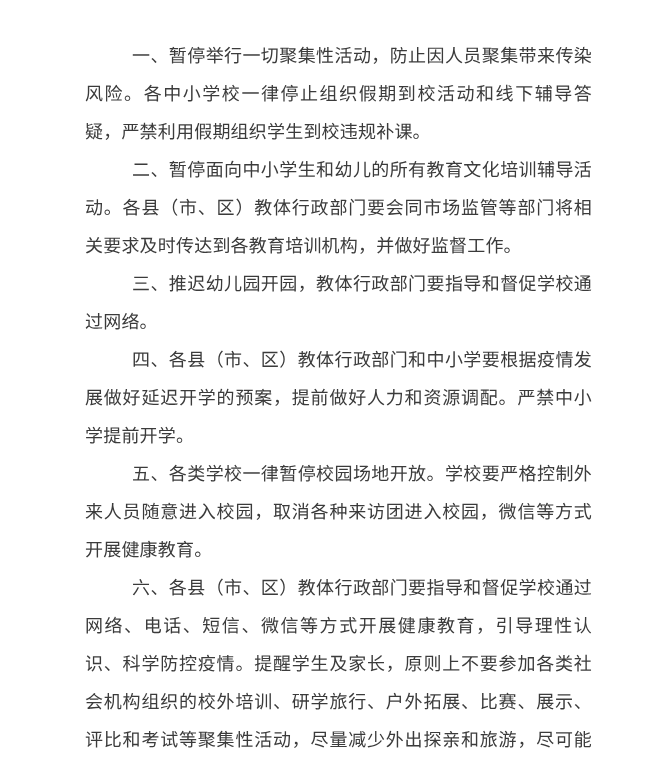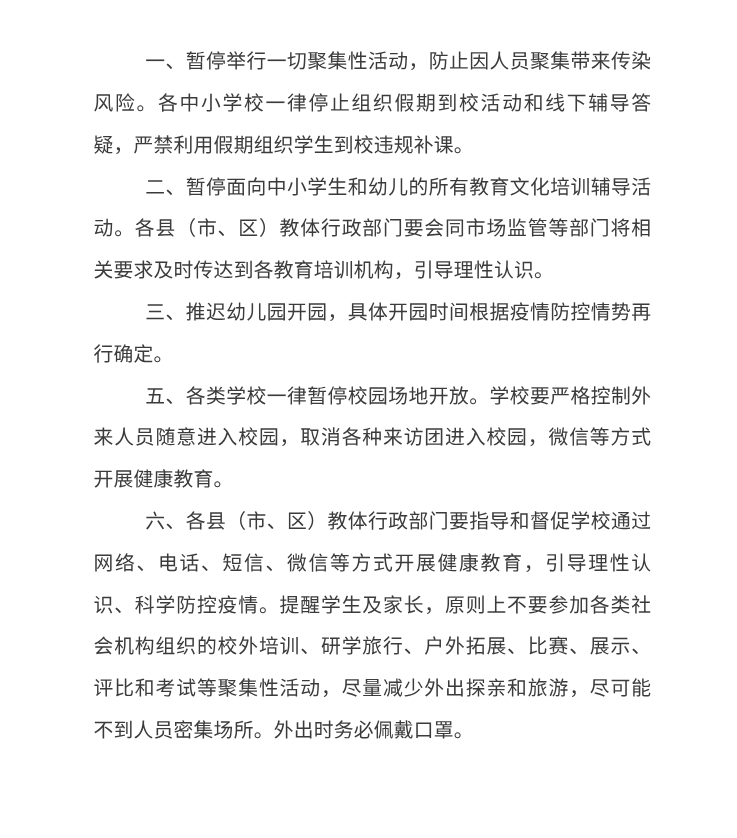--- a/index.html
+++ b/index.html
@@ -29,18 +29,19 @@
     letter-spacing: 0.2px;
     word-break: break-all;
   }
 </style>
 </head>
 <body>
 
 <div class="doc-page">
   <div class="doc-body">
     <p>一、暂停举行一切聚集性活动，防止因人员聚集带来传染风险。各中小学校一律停止组织假期到校活动和线下辅导答疑，严禁利用假期组织学生到校违规补课。</p>
-    <p>二、暂停面向中小学生和幼儿的所有教育文化培训辅导活动。各县（市、区）教体行政部门要会同市场监管等部门将相关要求及时传达到各教育培训机构，引导理性认识。</p>
-    <p>三、推迟幼儿园开园，具体开园时间根据疫情防控情势再行确定。</p>
+    <p>二、暂停面向中小学生和幼儿的所有教育文化培训辅导活动。各县（市、区）教体行政部门要会同市场监管等部门将相关要求及时传达到各教育培训机构，并做好监督工作。</p>
+    <p>三、推迟幼儿园开园，教体行政部门要指导和督促学校通过网络。</p>
+    <p>四、各县（市、区）教体行政部门和中小学要根据疫情发展做好延迟开学的预案，提前做好人力和资源调配。严禁中小学提前开学。</p>
     <p>五、各类学校一律暂停校园场地开放。学校要严格控制外来人员随意进入校园，取消各种来访团进入校园，微信等方式开展健康教育。</p>
     <p>六、各县（市、区）教体行政部门要指导和督促学校通过网络、电话、短信、微信等方式开展健康教育，引导理性认识、科学防控疫情。提醒学生及家长，原则上不要参加各类社会机构组织的校外培训、研学旅行、户外拓展、比赛、展示、评比和考试等聚集性活动，尽量减少外出探亲和旅游，尽可能不到人员密集场所。外出时务必佩戴口罩。</p>
   </div>
 </div>
 
 </body></html>

